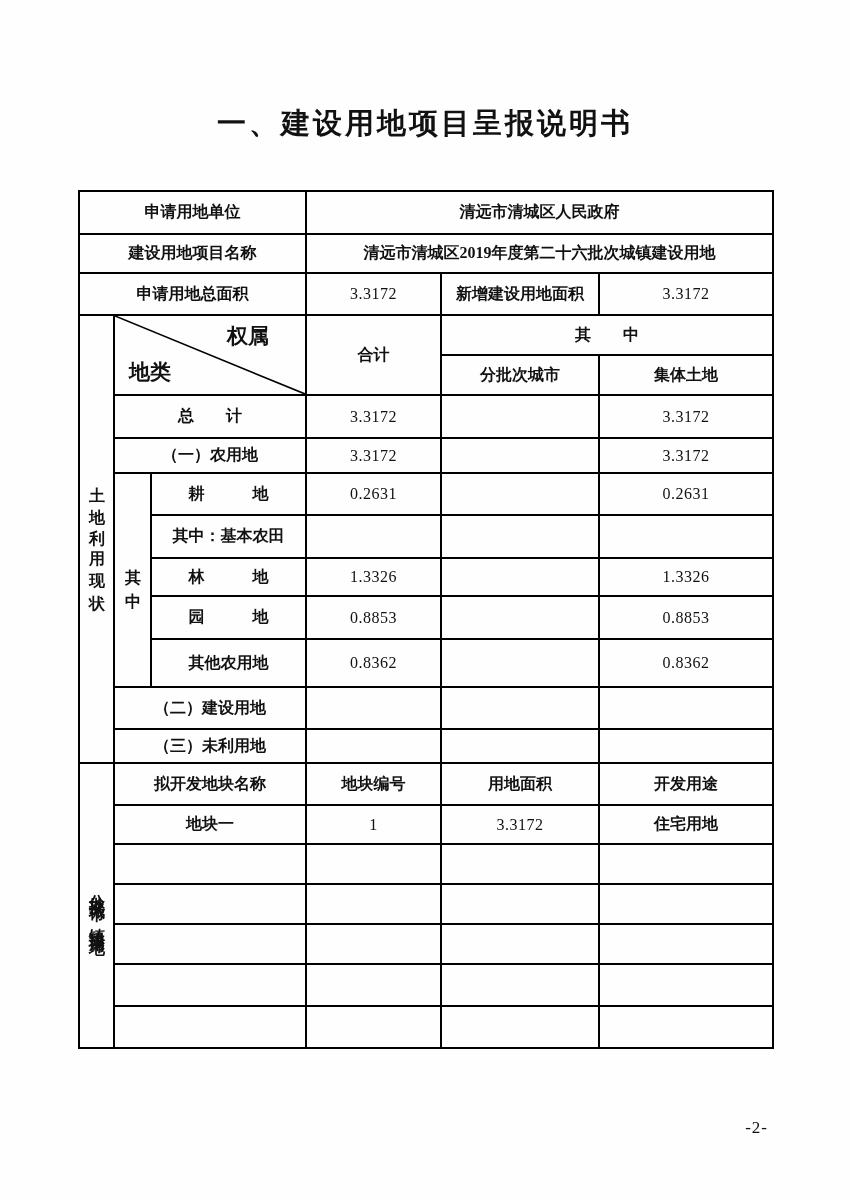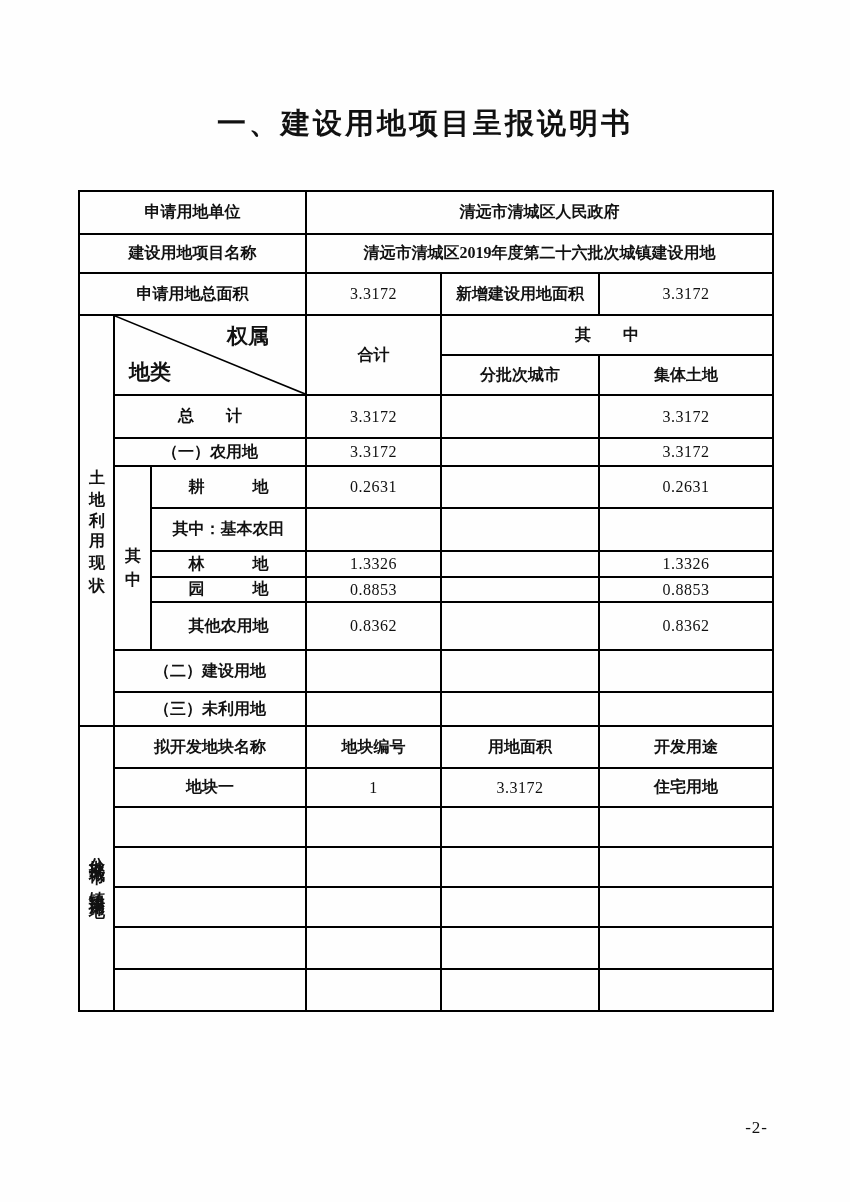--- a/index.html
+++ b/index.html
@@ -122,46 +122,46 @@
       <td class="lbl">分批次城市</td>
       <td class="lbl">集体土地</td>
     </tr>
 
     <tr style="height:43px">
       <td colspan="2" class="lbl">总　　计</td>
       <td class="num">3.3172</td>
       <td class="num"></td>
       <td class="num">3.3172</td>
     </tr>
-    <tr style="height:28px">
+    <tr style="height:35px">
       <td colspan="2" class="lbl">（一）农用地</td>
       <td class="num">3.3172</td>
       <td class="num"></td>
       <td class="num">3.3172</td>
     </tr>
     <tr style="height:42px">
       <td rowspan="5" class="vert vert-among">其中</td>
       <td class="lbl">耕　　　地</td>
       <td class="num">0.2631</td>
       <td class="num"></td>
       <td class="num">0.2631</td>
     </tr>
     <tr style="height:43px">
       <td class="lbl">其中：基本农田</td>
       <td class="num"></td>
       <td class="num"></td>
       <td class="num"></td>
     </tr>
-    <tr style="height:26px">
+    <tr style="height:38px">
       <td class="lbl">林　　　地</td>
       <td class="num">1.3326</td>
       <td class="num"></td>
       <td class="num">1.3326</td>
     </tr>
-    <tr style="height:25px">
+    <tr style="height:43px">
       <td class="lbl">园　　　地</td>
       <td class="num">0.8853</td>
       <td class="num"></td>
       <td class="num">0.8853</td>
     </tr>
     <tr style="height:48px">
       <td class="lbl">其他农用地</td>
       <td class="num">0.8362</td>
       <td class="num"></td>
       <td class="num">0.8362</td>

